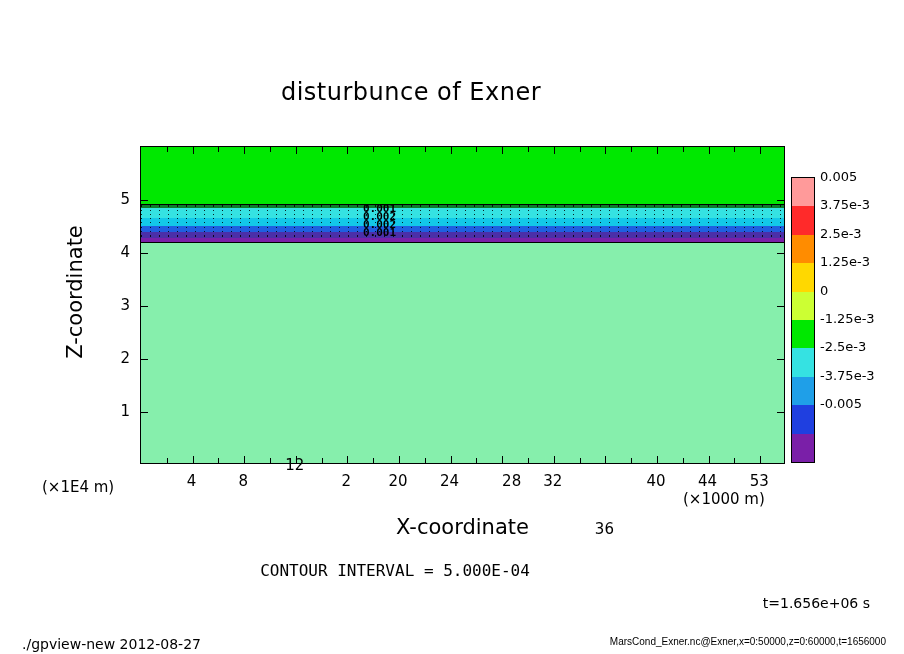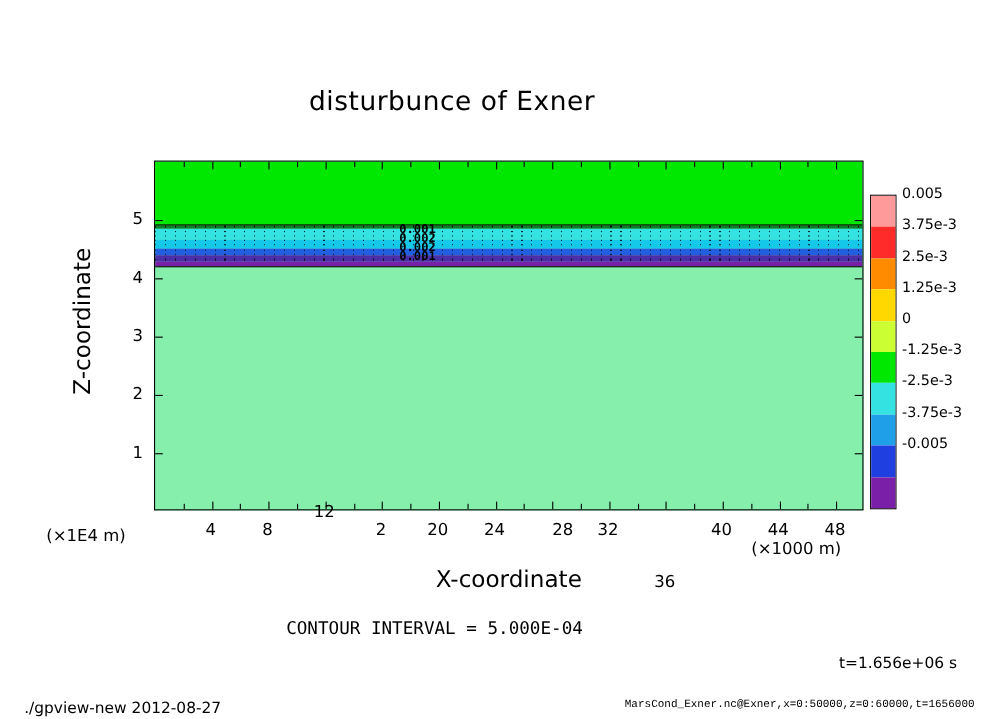--- a/index.html
+++ b/index.html
@@ -202,21 +202,21 @@
     left: 22px;
     top: 636px;
     font-size: 14px;
   }
   #footer-right {
     left: 0;
     top: 636px;
     width: 886px;
     text-align: right;
     font-size: 10px;
-    font-family: Liberation Mono, monospace;
+    font-family: Liberation Sans, sans-serif;
   }
 </style>
 </head>
 <body>
 
 <div class="abs" id="chart-title">disturbunce of Exner</div>
 
 <div class="abs" id="plot-area">
   <div class="band" id="band-green"></div>
   <div class="band" id="band-edge-dark"></div>
@@ -309,21 +309,21 @@
     <div class="abs xlabel-tick" style="left: 223.2px; top: 472px;">8</div>
     <div class="abs xlabel-tick" style="left: 274.8px; top: 456px;">12</div>
     <div class="abs xlabel-tick" style="left: 326.4px; top: 472px;">2</div>
     <div class="abs xlabel-tick" style="left: 378px; top: 472px;">20</div>
     <div class="abs xlabel-tick" style="left: 429.6px; top: 472px;">24</div>
     <div class="abs xlabel-tick" style="left: 481.2px; top: 472px; text-align: right;">28</div>
     <div class="abs xlabel-tick" style="left: 532.8px; top: 472px;">32</div>
     <div class="abs xlabel-tick" style="left: 584.4px; top: 472px; margin-top: 48px;">36</div>
     <div class="abs xlabel-tick" style="left: 636px; top: 472px;">40</div>
     <div class="abs xlabel-tick" style="left: 687.6px; top: 472px;">44</div>
-    <div class="abs xlabel-tick" style="left: 739.2px; top: 472px;">48</div>
+    <div class="abs xlabel-tick" style="left: 739.2px; top: 472px;">53</div>
   </div>
 <div id="ytick-labels">
     <div class="abs ylabel-tick" style="left: 106px; top: 402px;">1</div>
     <div class="abs ylabel-tick" style="left: 106px; top: 349px;">2</div>
     <div class="abs ylabel-tick" style="left: 106px; top: 296px;">3</div>
     <div class="abs ylabel-tick" style="left: 106px; top: 243px;">4</div>
     <div class="abs ylabel-tick" style="left: 106px; top: 190px;">5</div>
   </div>
 
 <div class="abs" id="x-axis-title">X-coordinate</div>

